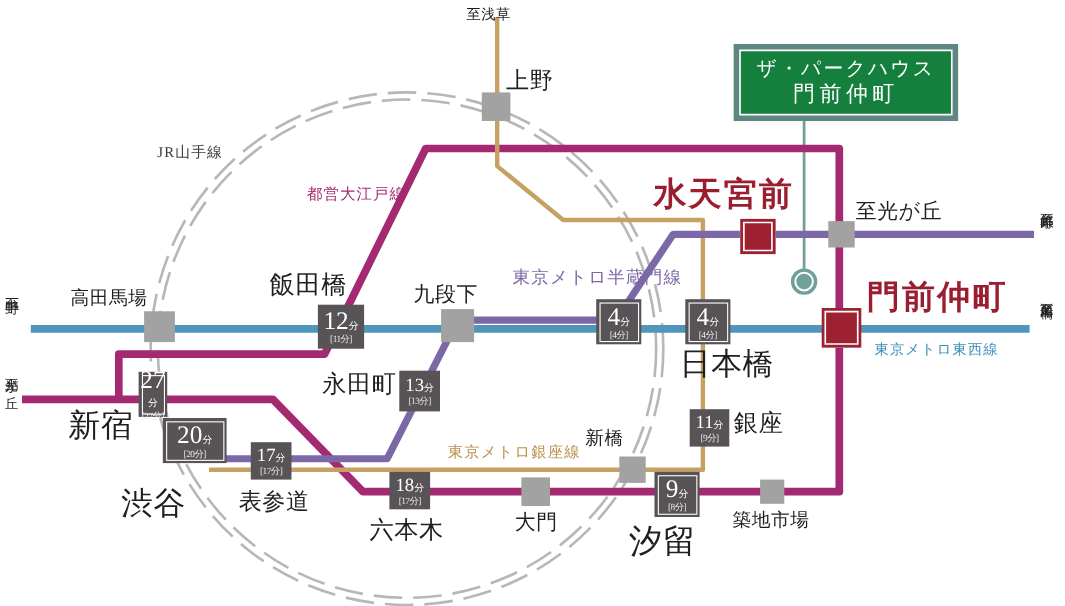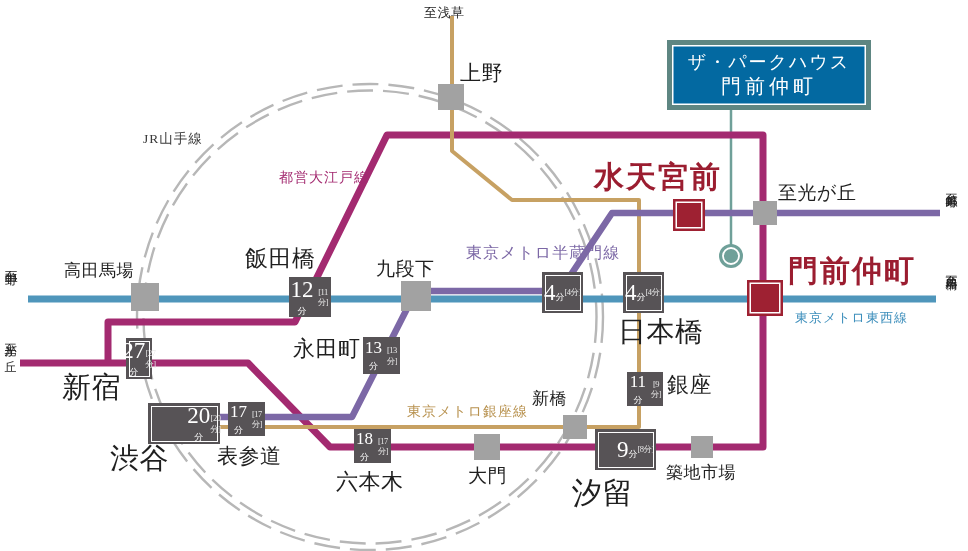--- a/index.html
+++ b/index.html
@@ -6,28 +6,28 @@
   #map{position:relative;width:968px;height:551px;background:#ffffff;overflow:hidden;
        font-family:"Liberation Serif","DejaVu Serif",serif;}
   #rails{position:absolute;left:0;top:0;}
   .lbl{position:absolute;line-height:1.05;color:#1f1f1f;white-space:nowrap;letter-spacing:0.5px;}
   .vert{writing-mode:vertical-rl;letter-spacing:1px;}
   .red{color:#9b1d30;font-weight:bold;letter-spacing:2px;}
   .linelbl{letter-spacing:1px;}
   .sq{position:absolute;background:#a2a2a2;}
   .rsq{position:absolute;background:#9e2132;box-shadow:inset 0 0 0 2.5px #9e2132, inset 0 0 0 4px #ffffff;}
   .badge{position:absolute;background:#575356;color:#ffffff;text-align:center;
-         display:flex;flex-direction:row;justify-content:center;align-items:center;}
+         display:flex;flex-direction:column;justify-content:center;align-items:center;}
   .badge.framed:before{content:"";position:absolute;inset:2.5px;border:1.5px solid #ffffff;}
   .badge .bmin{line-height:1;}
   .badge .n{font-size:17px;}
   .badge.lg .n{font-size:23px;}
   .badge .bu{font-size:9px;}
   .badge .bbr{font-size:8.5px;line-height:1.2;letter-spacing:-0.5px;color:#e8e8e8;}
-  #title-box{position:absolute;left:667px;top:40px;width:204px;height:70px;background:#0369a1;
+  #title-box{position:absolute;left:667px;top:40px;width:204px;height:70px;background:#15803d;
              box-shadow:inset 0 0 0 5px #5e8682, inset 0 0 0 6.5px #ffffff;
              display:flex;flex-direction:column;justify-content:center;align-items:center;color:#ffffff;}
   #title-box .t1{font-size:18px;letter-spacing:2px;line-height:1.2;}
   #title-box .t2{font-size:20px;letter-spacing:4px;line-height:1.2;}
 </style>
 </head>
 <body>
 
 <div id="map">
 
@@ -57,21 +57,21 @@
   <div class="sq" style="left:474px;top:434px;width:26px;height:26px;"></div>
   <div class="sq" style="left:691px;top:436px;width:22px;height:22px;"></div>
   <div class="sq" style="left:753px;top:201px;width:24px;height:24px;"></div>
   <div class="rsq" style="left:673px;top:199px;width:32px;height:32px;"></div>
   <div class="rsq" style="left:747px;top:280px;width:36px;height:36px;"></div>
 
   <div class="badge framed lg" style="left:126px;top:338px;width:26px;height:41px;">
     <div class="bmin"><span class="n">27</span><span class="bu">分</span></div>
     <div class="bbr">[27分]</div>
   </div>
-  <div class="badge framed lg" style="left:148px;top:403px;width:32px;height:41px;padding-left:40px;">
+  <div class="badge framed lg" style="left:148px;top:380px;width:58px;height:41px;">
     <div class="bmin"><span class="n">20</span><span class="bu">分</span></div>
     <div class="bbr">[20分]</div>
   </div>
   <div class="badge lg" style="left:289px;top:277px;width:42px;height:40px;">
     <div class="bmin"><span class="n">12</span><span class="bu">分</span></div>
     <div class="bbr">[11分]</div>
   </div>
   <div class="badge" style="left:363px;top:337px;width:37px;height:37px;">
     <div class="bmin"><span class="n">13</span><span class="bu">分</span></div>
     <div class="bbr">[13分]</div>
@@ -89,21 +89,21 @@
     <div class="bbr">[4分]</div>
   </div>
   <div class="badge framed lg" style="left:623px;top:272px;width:41px;height:41px;">
     <div class="bmin"><span class="n">4</span><span class="bu">分</span></div>
     <div class="bbr">[4分]</div>
   </div>
   <div class="badge" style="left:627px;top:372px;width:36px;height:34px;">
     <div class="bmin"><span class="n">11</span><span class="bu">分</span></div>
     <div class="bbr">[9分]</div>
   </div>
-  <div class="badge framed lg" style="left:595px;top:429px;width:41px;height:41px;padding-left:20px;">
+  <div class="badge framed lg" style="left:595px;top:429px;width:41px;height:41px;">
     <div class="bmin"><span class="n">9</span><span class="bu">分</span></div>
     <div class="bbr">[8分]</div>
   </div>
 
   <div class="lbl linelbl" style="left:143px;top:132px;font-size:13.5px;color:#3a3a3a;">JR山手線</div>
   <div class="lbl linelbl" style="left:279px;top:171px;font-size:14px;color:#a32a70;">都営大江戸線</div>
   <div class="lbl linelbl" style="left:466px;top:245px;font-size:16px;color:#7c68a6;">東京メトロ半蔵門線</div>
   <div class="lbl linelbl" style="left:407px;top:405px;font-size:14px;color:#b8924f;">東京メトロ銀座線</div>
   <div class="lbl linelbl" style="left:795px;top:311px;font-size:13px;color:#3e8fbc;">東京メトロ東西線</div>
 

